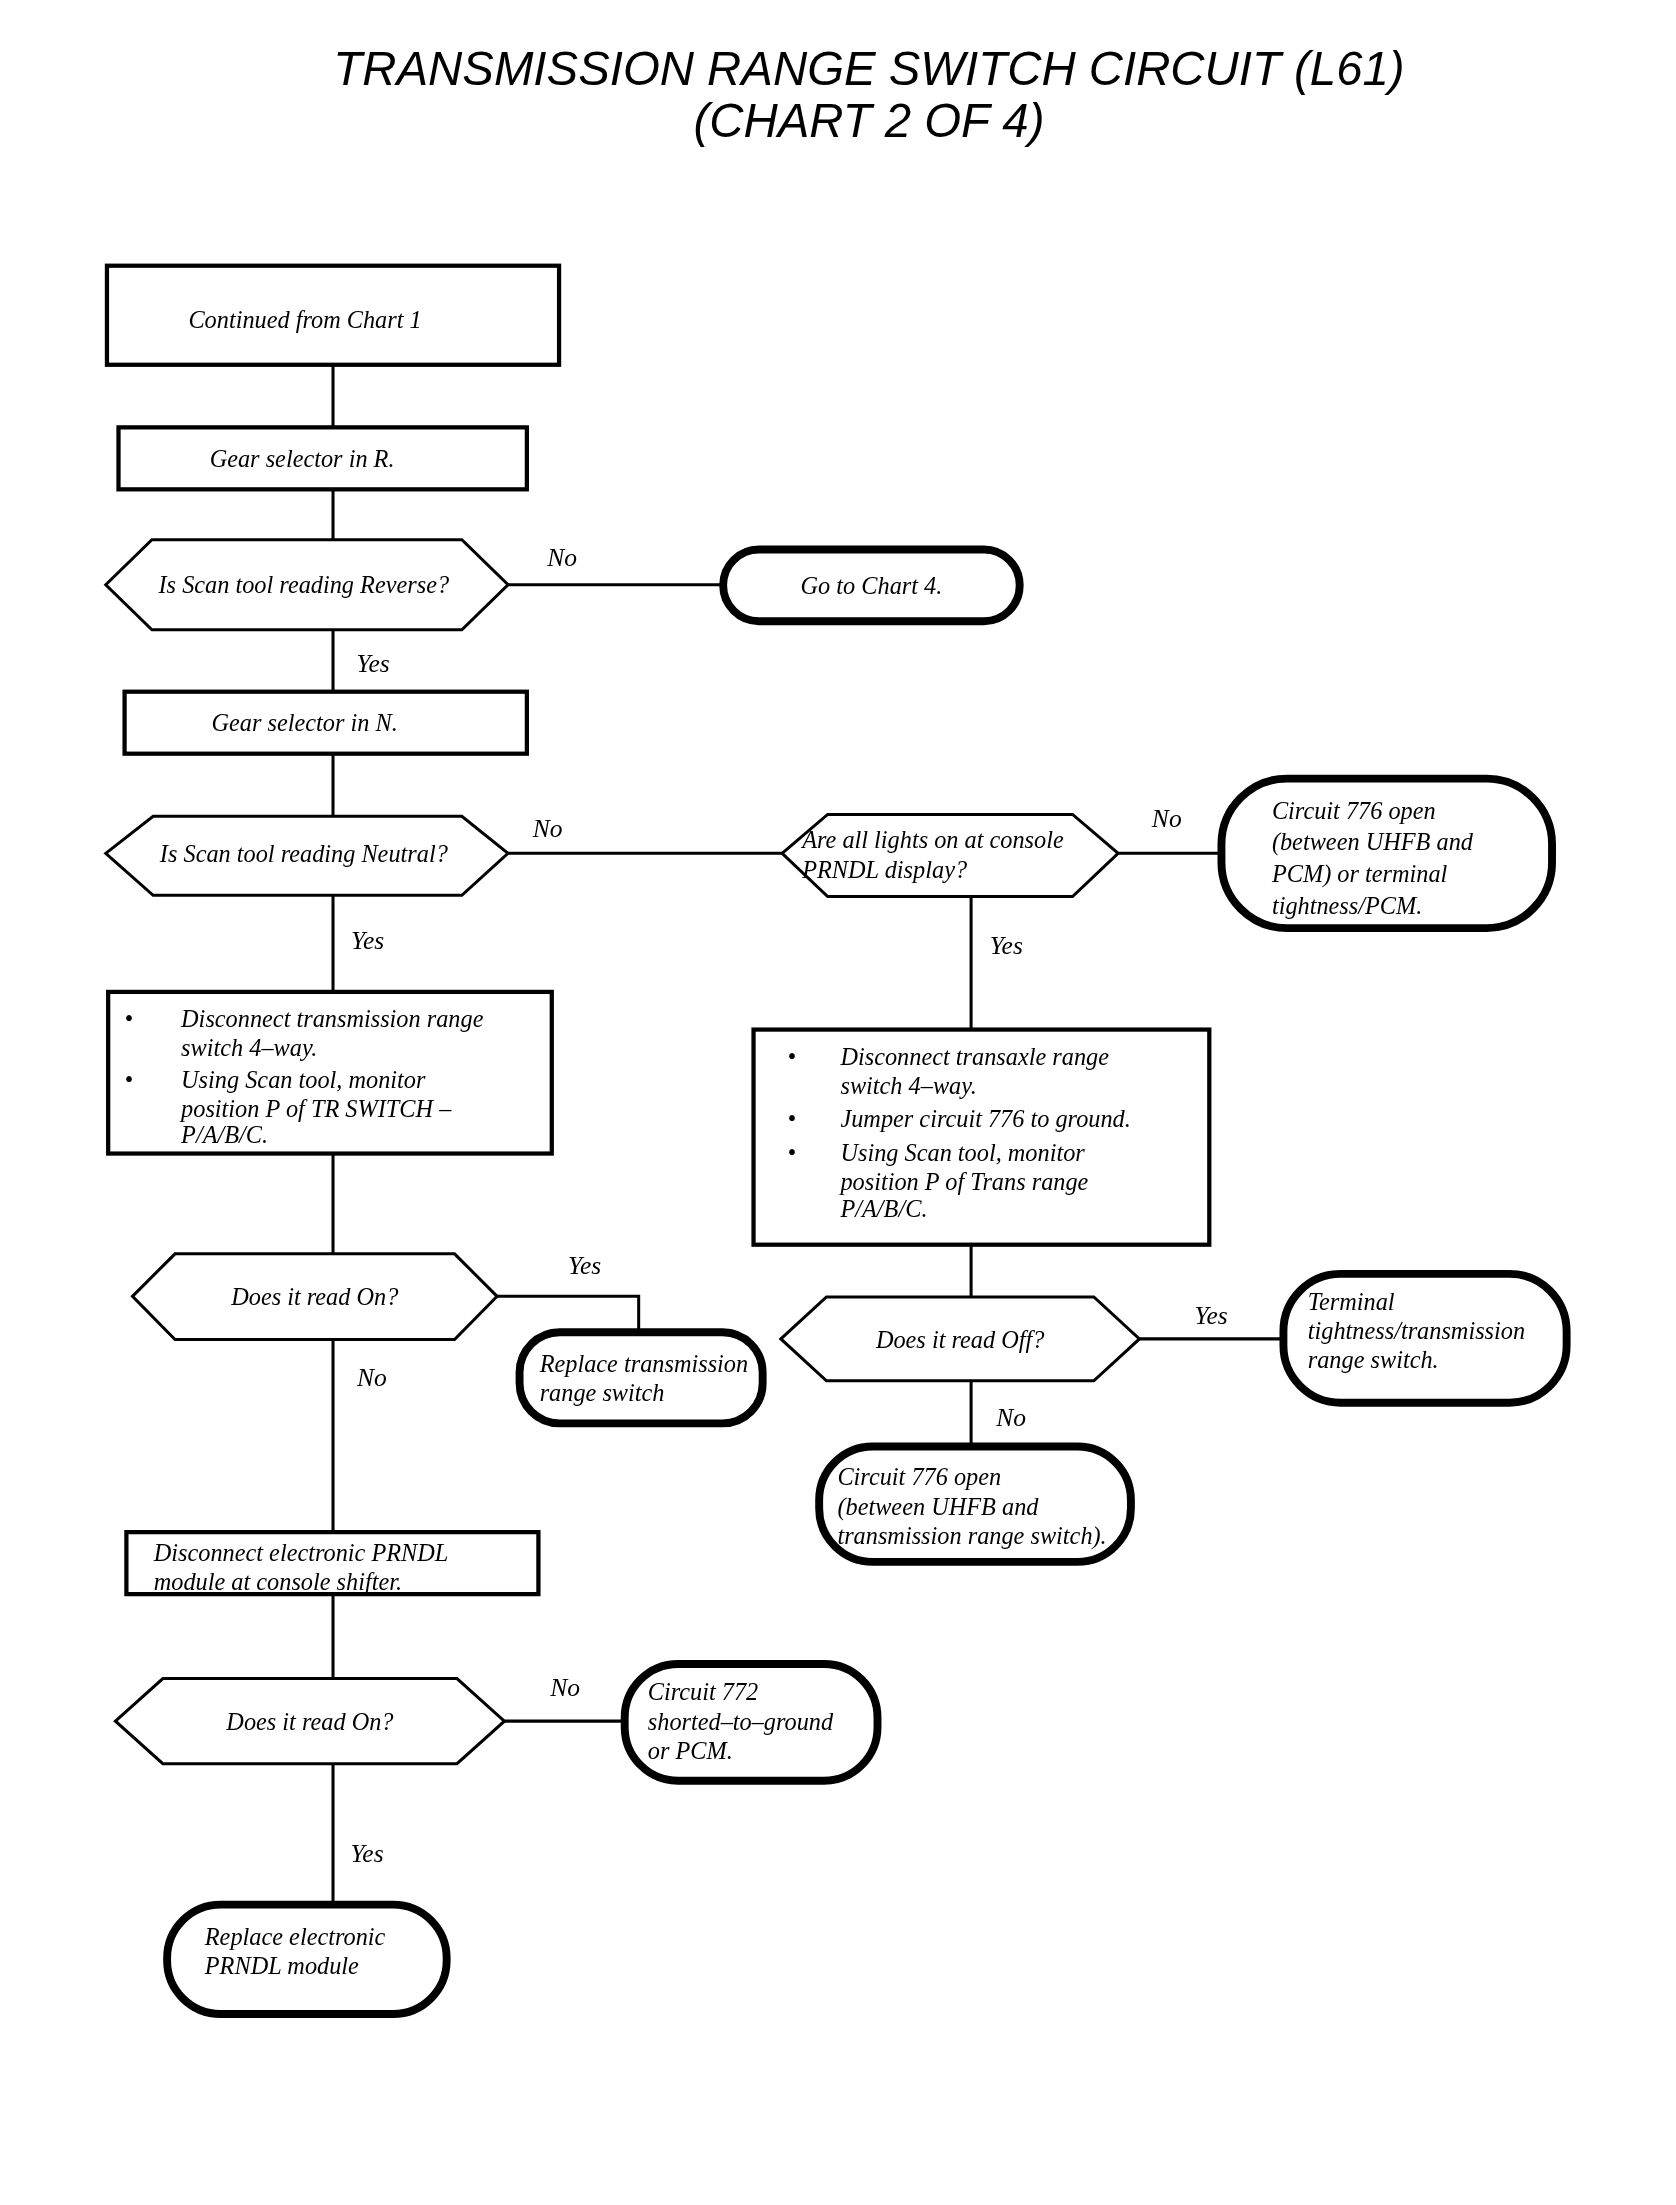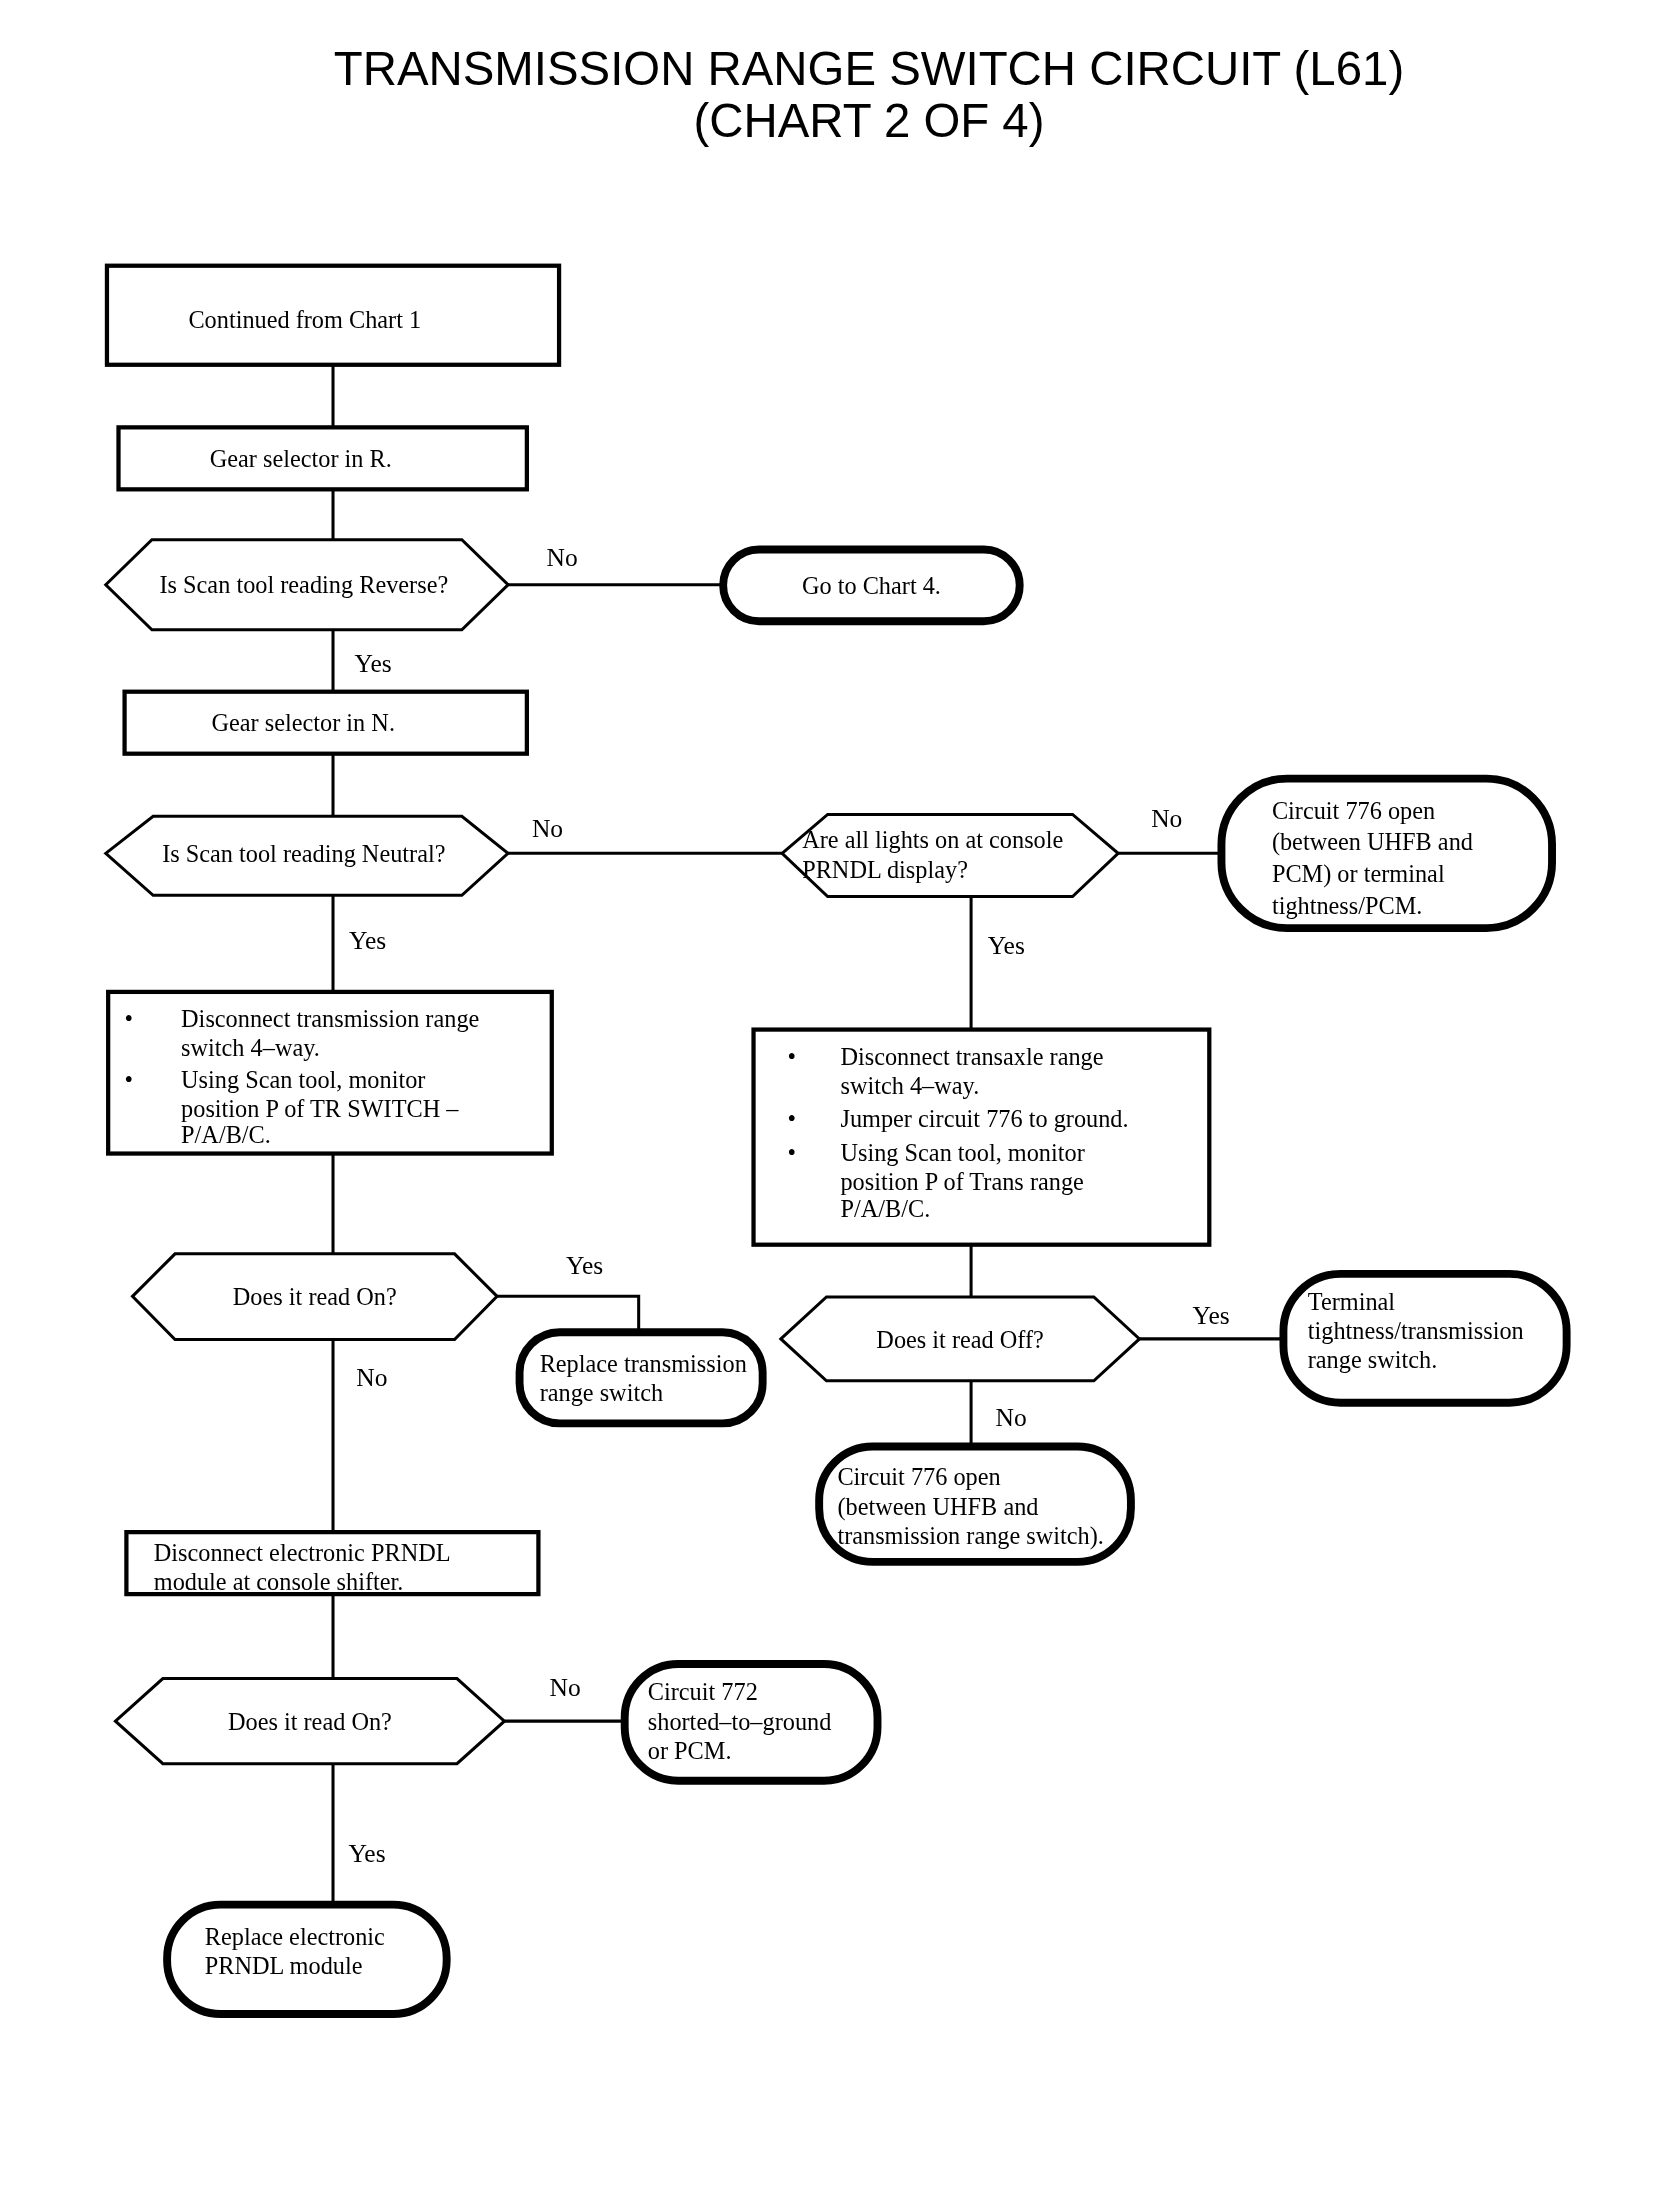--- a/index.html
+++ b/index.html
@@ -14,20 +14,21 @@
     color: #000000;
     position: relative;
     overflow: hidden;
   }
   #chart-root {
     position: absolute;
     left: 0;
     top: 0;
     width: 1676px;
     height: 2205px;
+    font-style: italic;
   }
   svg { display: block; }
 
   .title-text {
     font-family: "Liberation Sans", "DejaVu Sans", sans-serif;
     font-size: 78px;
     font-weight: 400;
     text-anchor: middle;
     fill: #000;
   }

